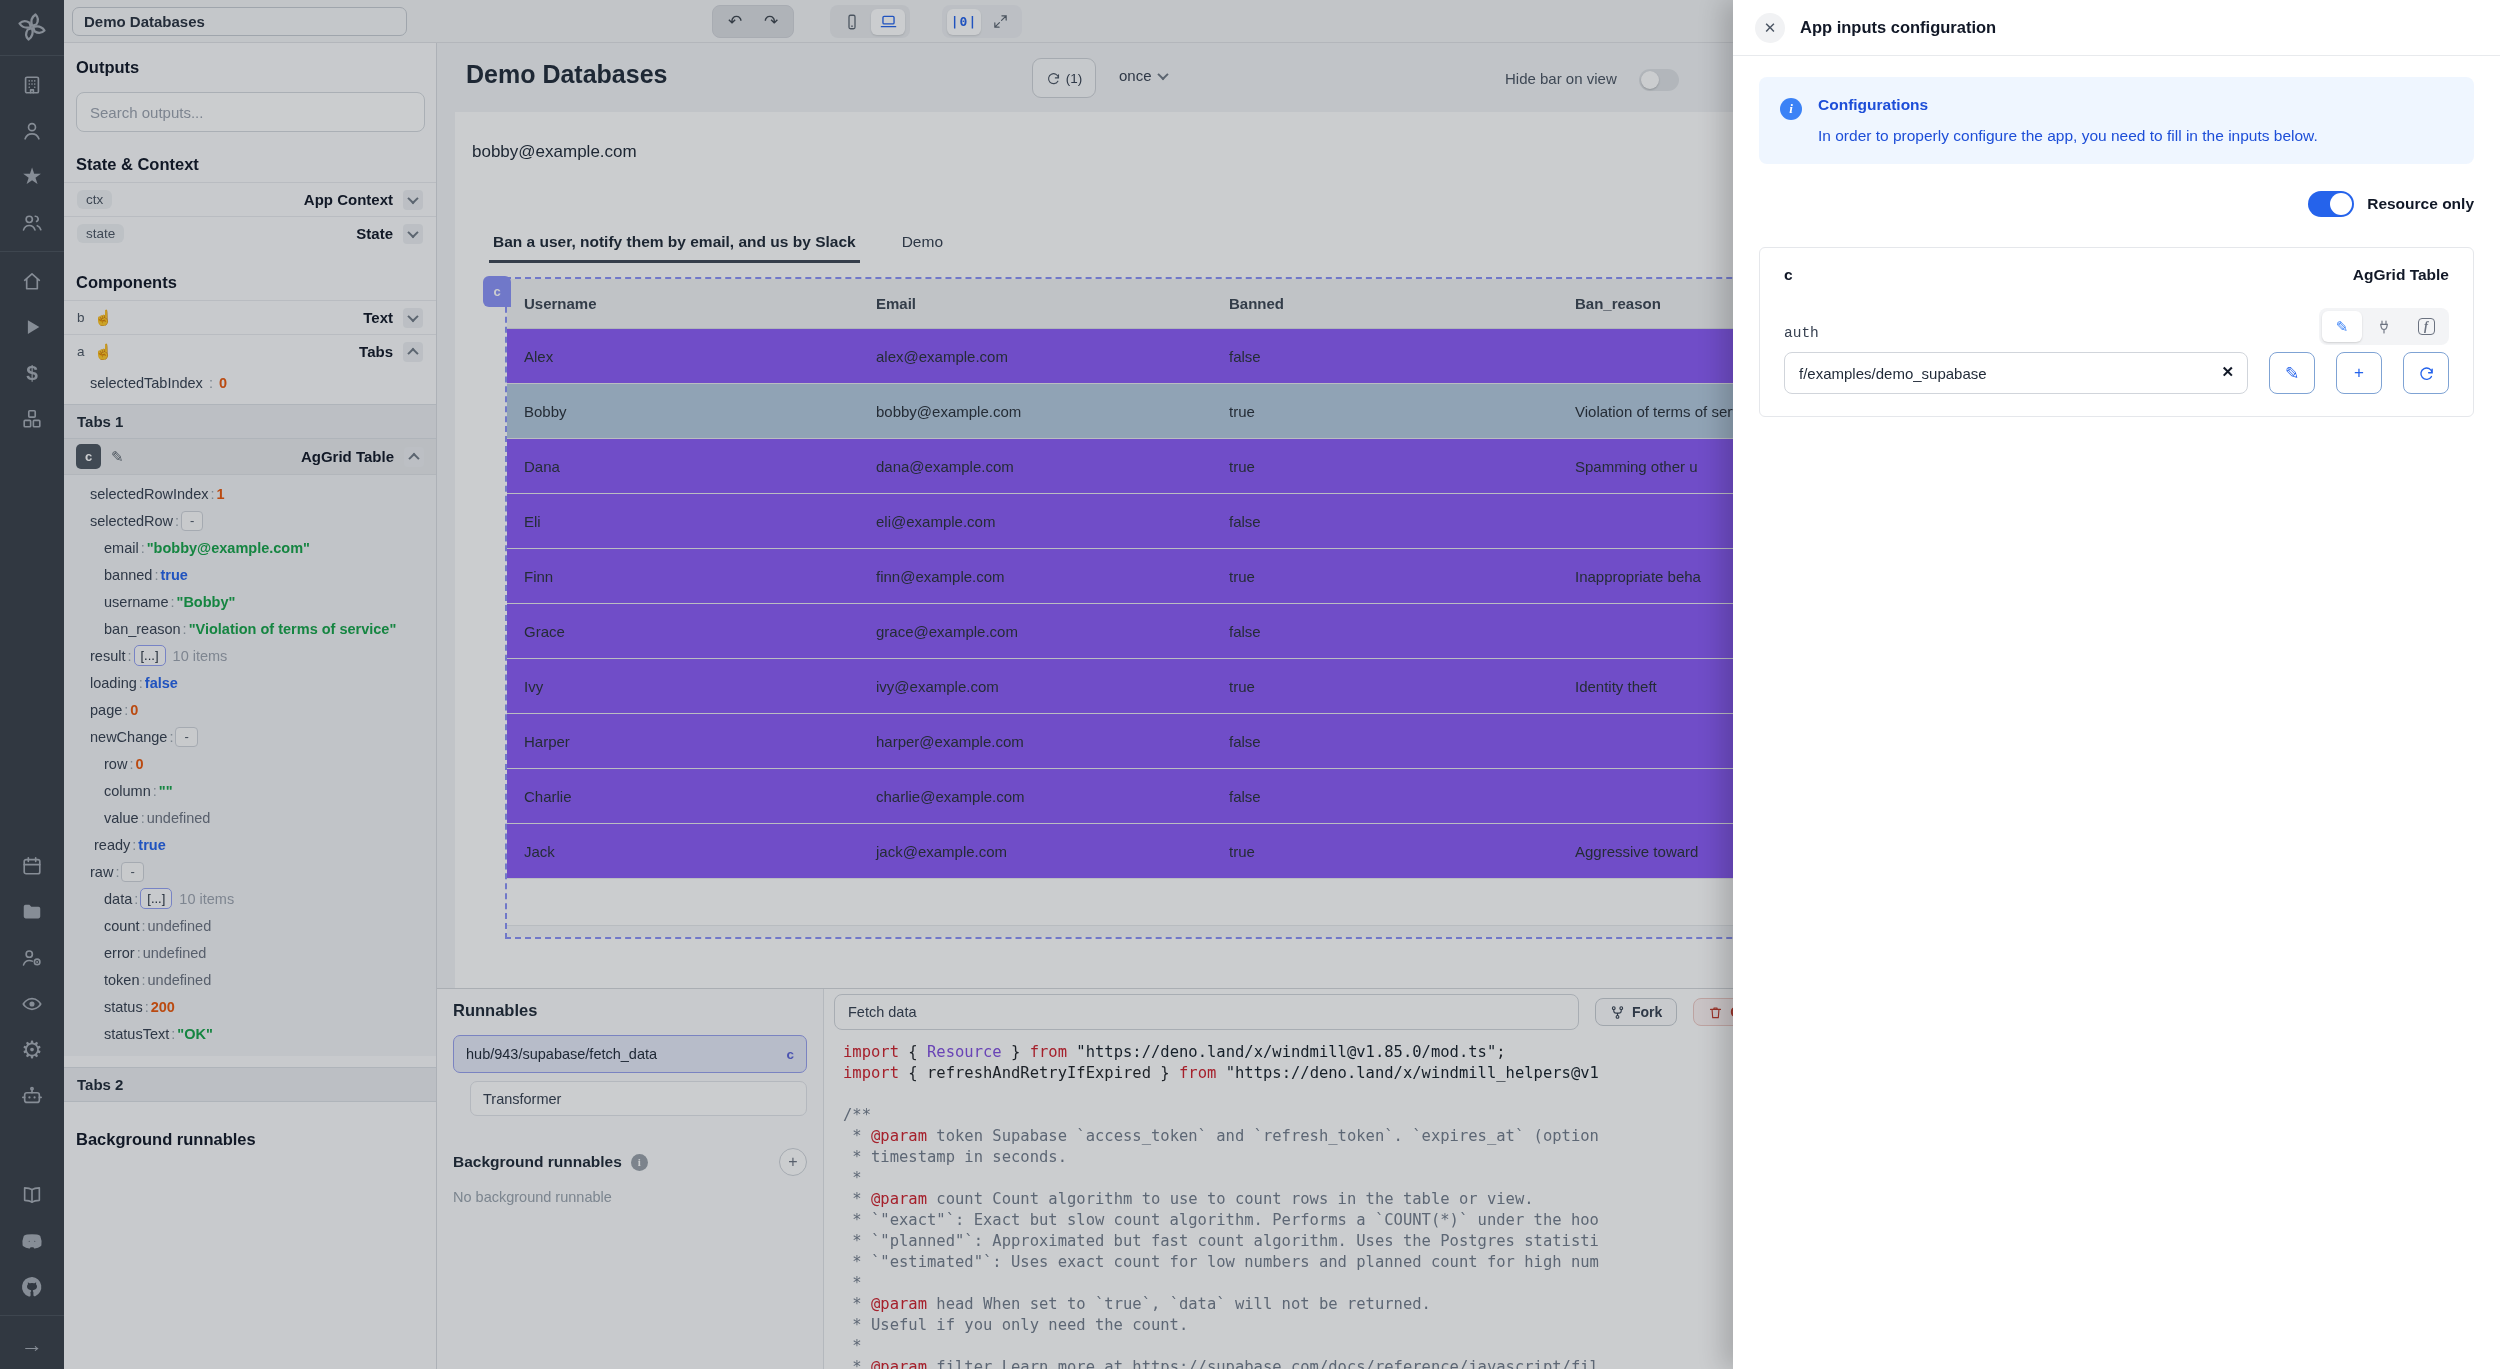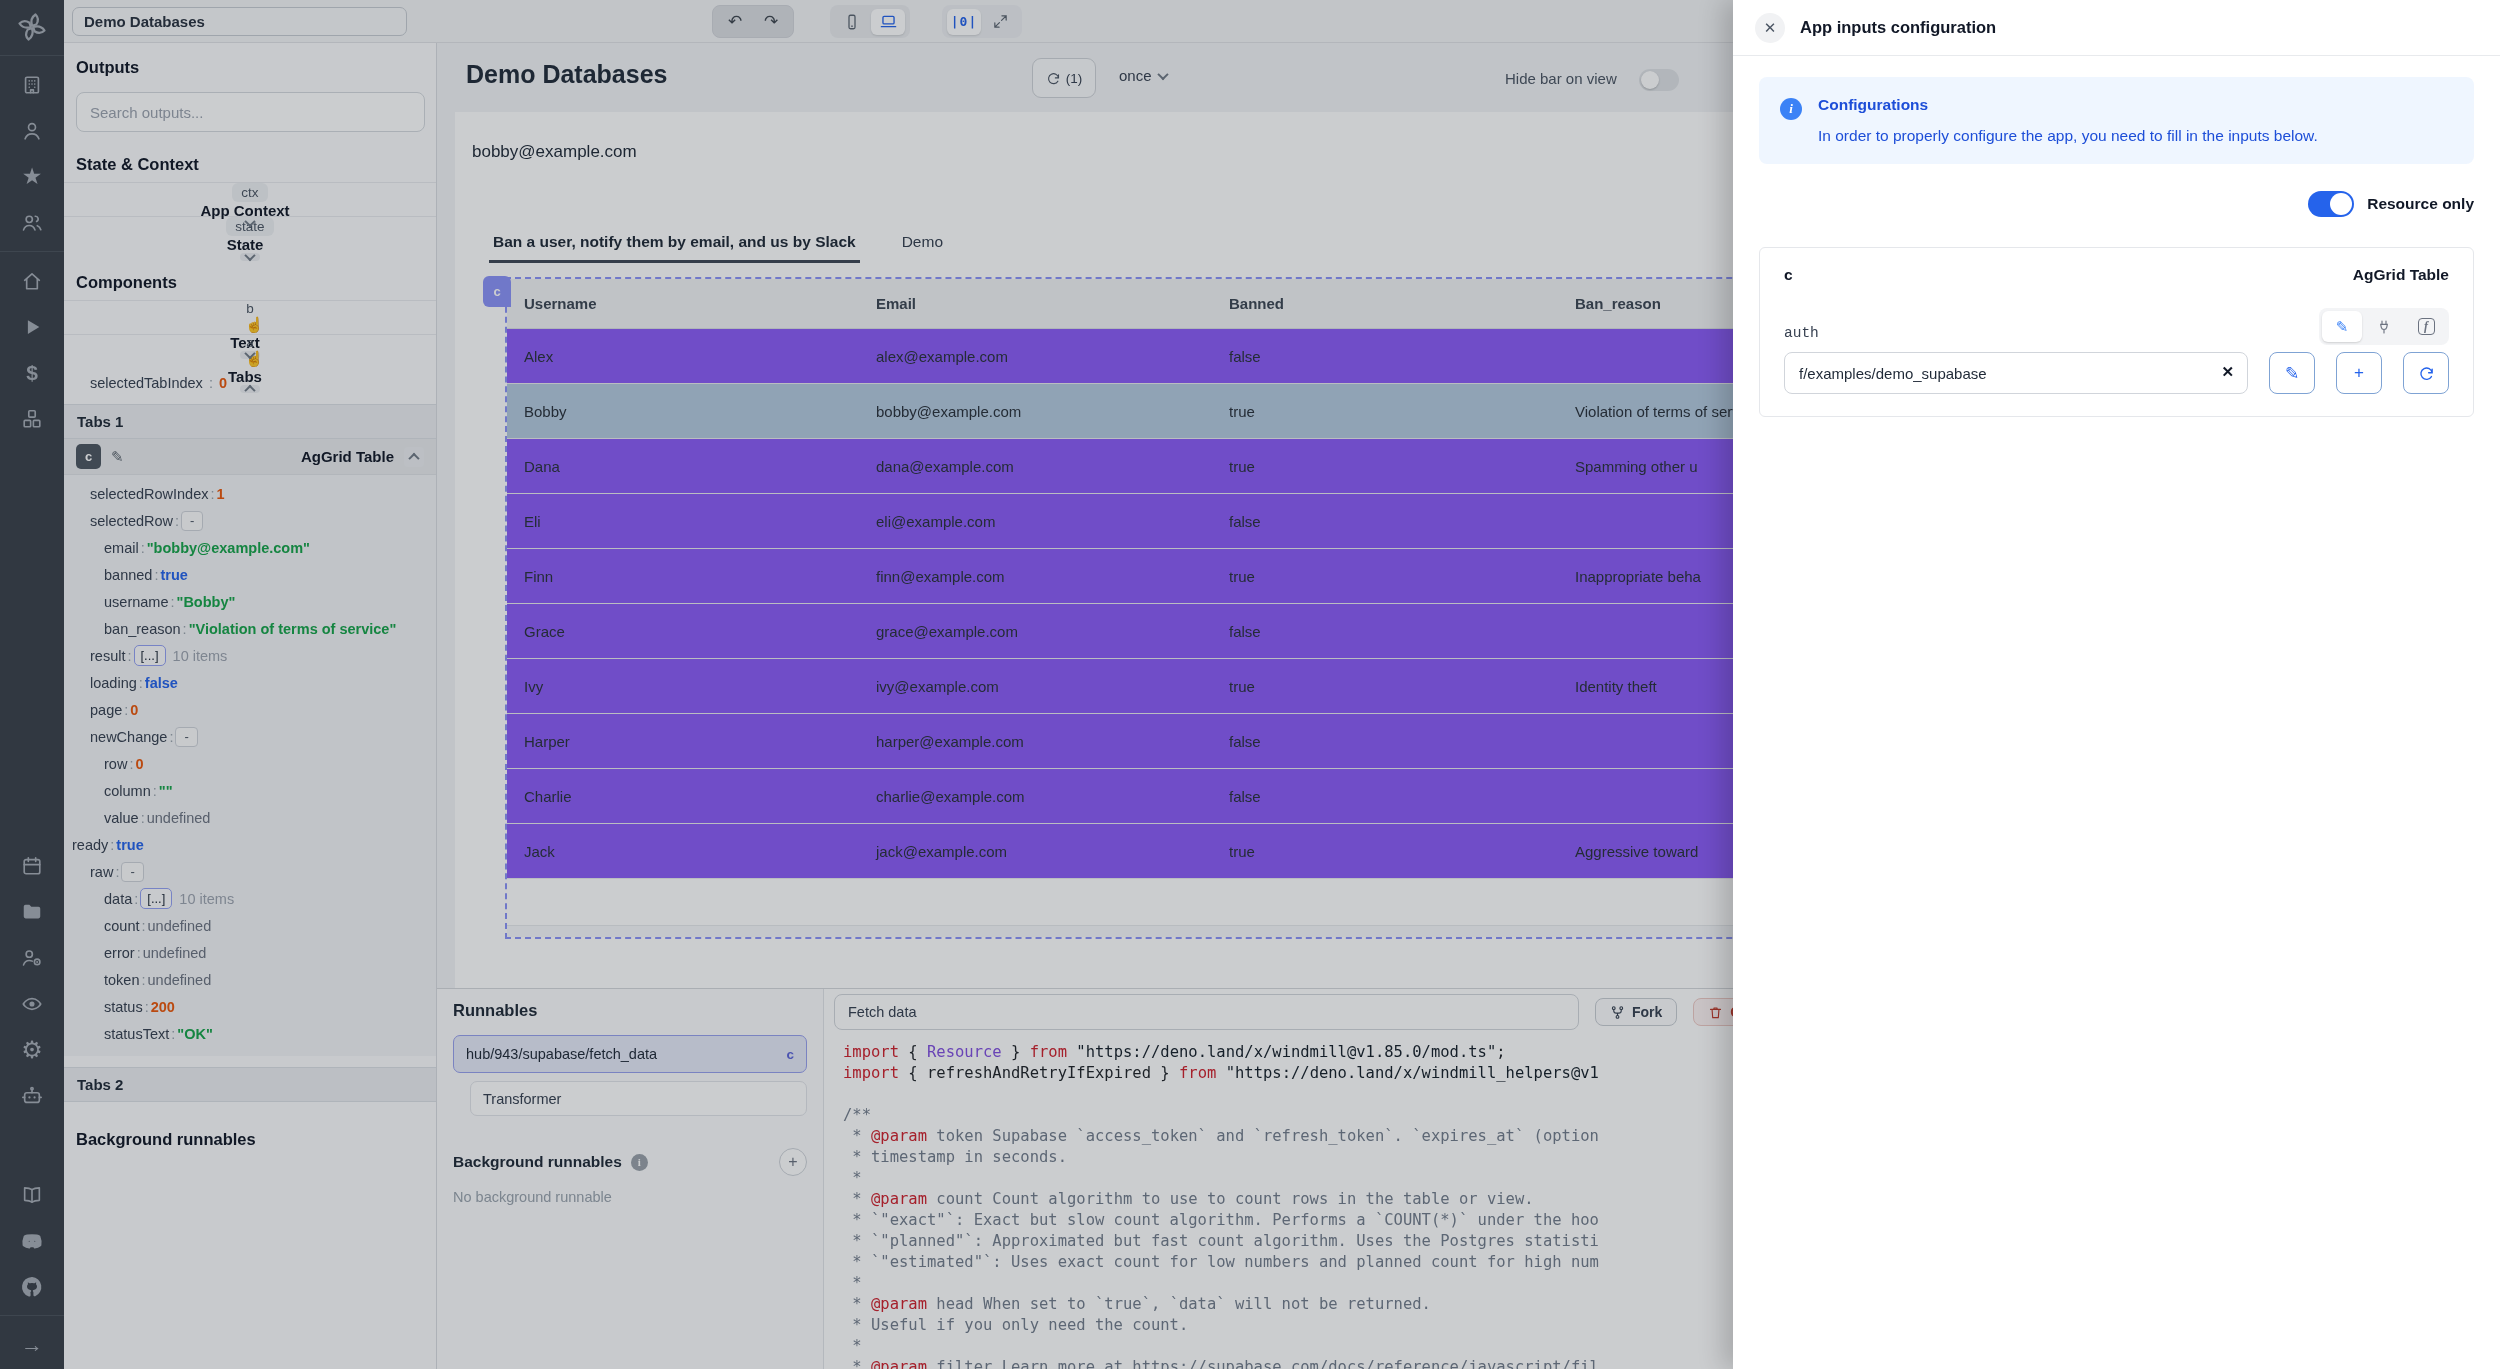--- a/index.html
+++ b/index.html
@@ -33,21 +33,21 @@
   .tb-btn.on svg { stroke: #2563eb; }
   .w0 { font: 700 13px "DejaVu Sans Mono", monospace; color: #2563eb; letter-spacing: 1px; }
 
   
   .outputs { position: absolute; left: 64px; top: 43px; width: 373px; bottom: 0; background: #fbfcfd; border-right: 1px solid #d9dce0; z-index: 3; overflow: hidden; }
   .op-title { margin: 15px 12px 0; font: 700 16.5px "Liberation Sans", sans-serif; color: #111827; }
   .op-search { display: block; margin: 15px 12px 0; width: 349px; height: 40px; border: 1px solid #d5d9de; border-radius: 8px;
                background: #fff; font: 400 15px "Liberation Sans", sans-serif; color: #374151; padding: 0 13px; }
   .op-search::placeholder { color: #9ca3af; }
   .op-sec { margin: 23px 12px 8px; font: 700 16.5px "Liberation Sans", sans-serif; color: #111827; }
-  .op-row { height: 34px; border-top: 1px solid #e8eaed; display: flex; align-items: center; padding: 0 13px; cursor: pointer; flex-direction: column; }
+  .op-row { height: 34px; border-top: 1px solid #e8eaed; display: flex; align-items: center; padding: 0 13px; cursor: pointer; }
   .op-row:last-of-type { border-bottom: 1px solid #e8eaed; }
   .op-chip { background: #eef0f2; border-radius: 6px; padding: 2px 9px; font-size: 13.5px; color: #4b5563; }
   .op-name { font-size: 13.5px; color: #4b5563; }
   .hand { margin-left: 10px; font-size: 15px; color: #6b7280; }
   .grow { flex: 1; }
   .op-type { font: 700 15px "Liberation Sans", sans-serif; color: #111827; margin-right: 10px; }
   .chevbox { width: 20px; height: 20px; display: flex; align-items: center; justify-content: center; background: #eceef1; border-radius: 4px; cursor: pointer; }
   .chev { width: 8px; height: 8px; border-right: 2px solid #717a86; border-bottom: 2px solid #717a86; display: inline-block; }
   .chev.down { transform: rotate(45deg) translate(-1px,-1px); }
   .chev.up { transform: rotate(-135deg) translate(-1px,-1px); }
@@ -447,21 +447,21 @@
         <div class="tree-row" style="padding-left: 40px;">
           <span class="t-key">column</span>
           <span class="t-colon"> : </span>
           <span class="t-str">""</span>
         </div>
         <div class="tree-row" style="padding-left: 40px;">
           <span class="t-key">value</span>
           <span class="t-colon"> : </span>
           <span class="t-undef">undefined</span>
         </div>
-        <div class="tree-row" style="padding-left: 8px;">
+        <div class="tree-row" style="padding-left: 30px;">
           <span class="t-key">ready</span>
           <span class="t-colon"> : </span>
           <span class="t-bool">true</span>
         </div>
         <div class="tree-row" style="padding-left: 26px;">
           <span class="t-key">raw</span>
           <span class="t-colon"> : </span>
           <span class="mini-badge">-</span>
         </div>
         <div class="tree-row" style="padding-left: 40px;">

